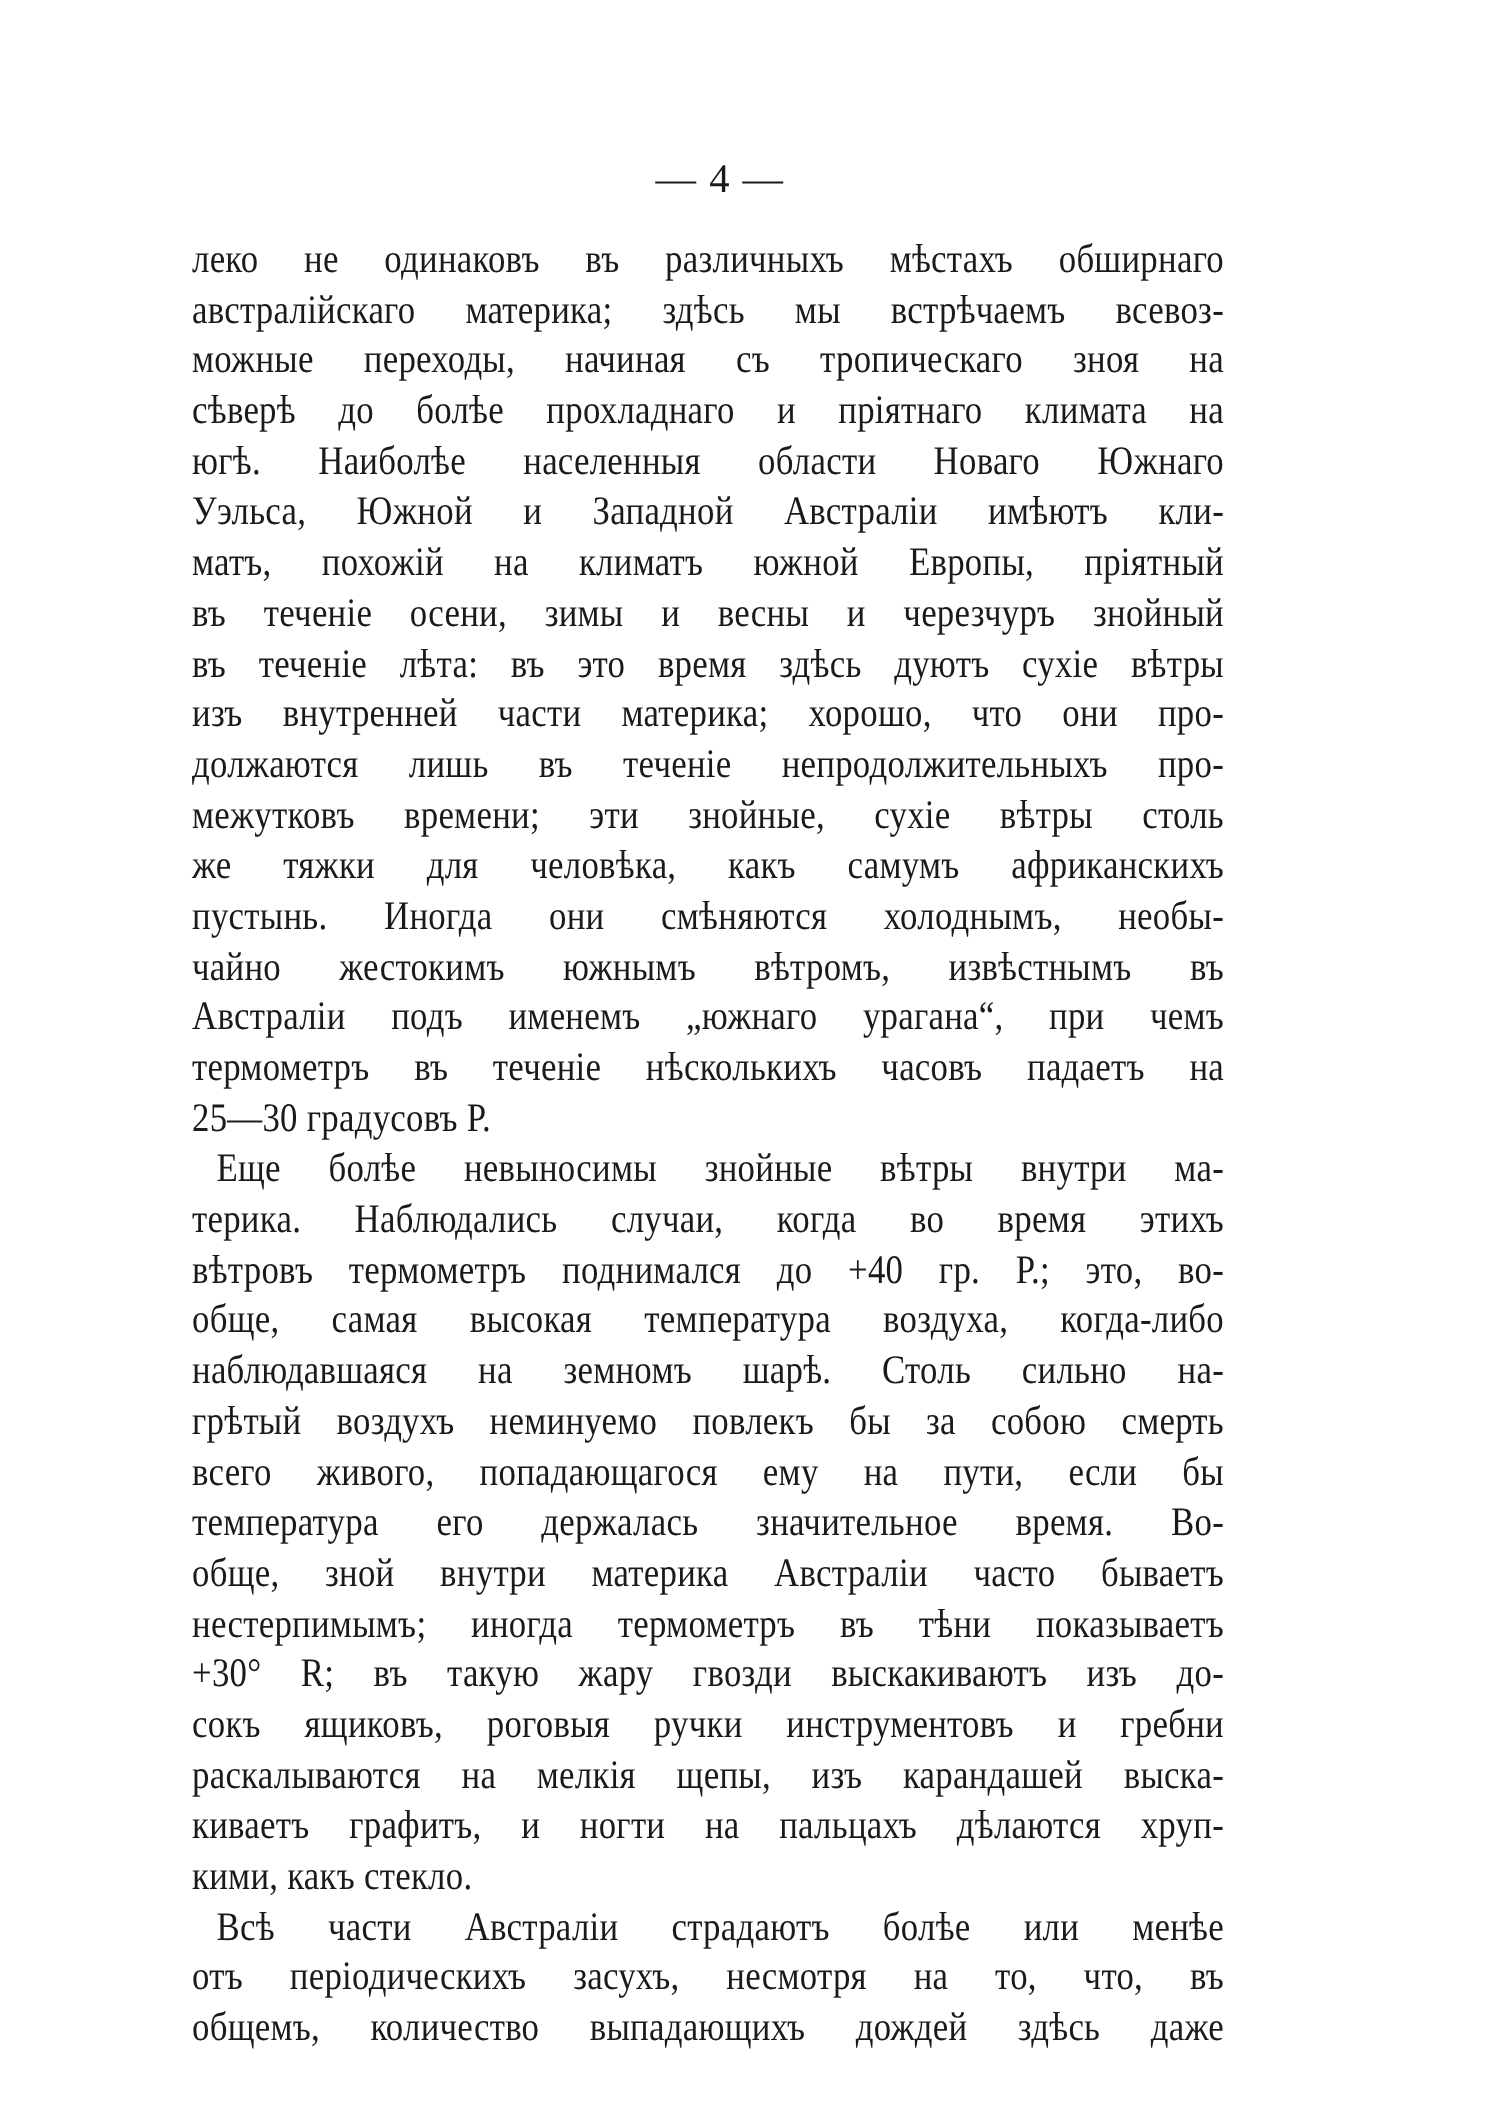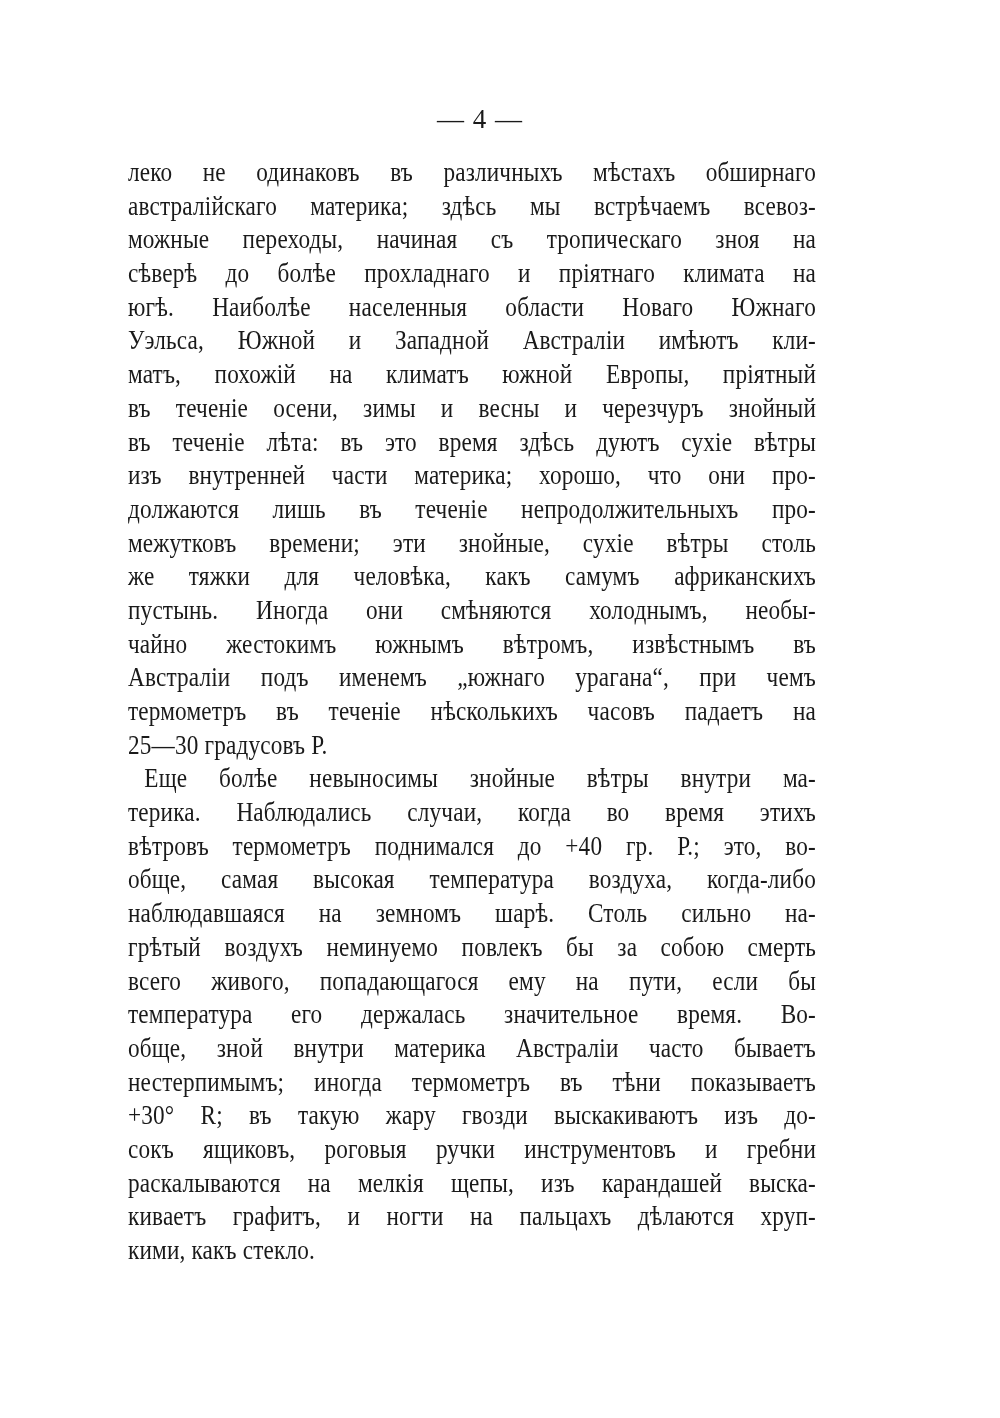--- a/index.html
+++ b/index.html
@@ -80,13 +80,18 @@
     <div class="line">всего живого, попадающагося ему на пути, если бы</div>
     <div class="line">температура его держалась значительное время. Во-</div>
     <div class="line">обще, зной внутри материка Австраліи часто бываетъ</div>
     <div class="line">нестерпимымъ; иногда термометръ въ тѣни показываетъ</div>
     <div class="line">+30° R; въ такую жару гвозди выскакиваютъ изъ до-</div>
     <div class="line">сокъ ящиковъ, роговыя ручки инструментовъ и гребни</div>
     <div class="line">раскалываются на мелкія щепы, изъ карандашей выска-</div>
     <div class="line">киваетъ графитъ, и ногти на пальцахъ дѣлаются хруп-</div>
     <div class="line last">кими, какъ стекло.</div>
   </div>
+  <div>
+    <div class="line indent">Всѣ части Австраліи страдаютъ болѣе или менѣе</div>
+    <div class="line">отъ періодическихъ засухъ, несмотря на то, что, въ</div>
+    <div class="line">общемъ, количество выпадающихъ дождей здѣсь даже</div>
+  </div>
 </div>
 
 </body></html>

